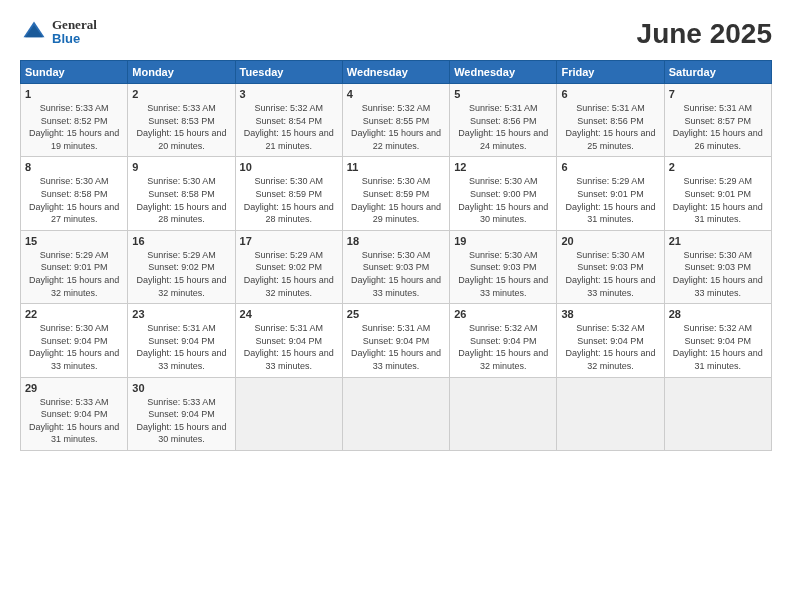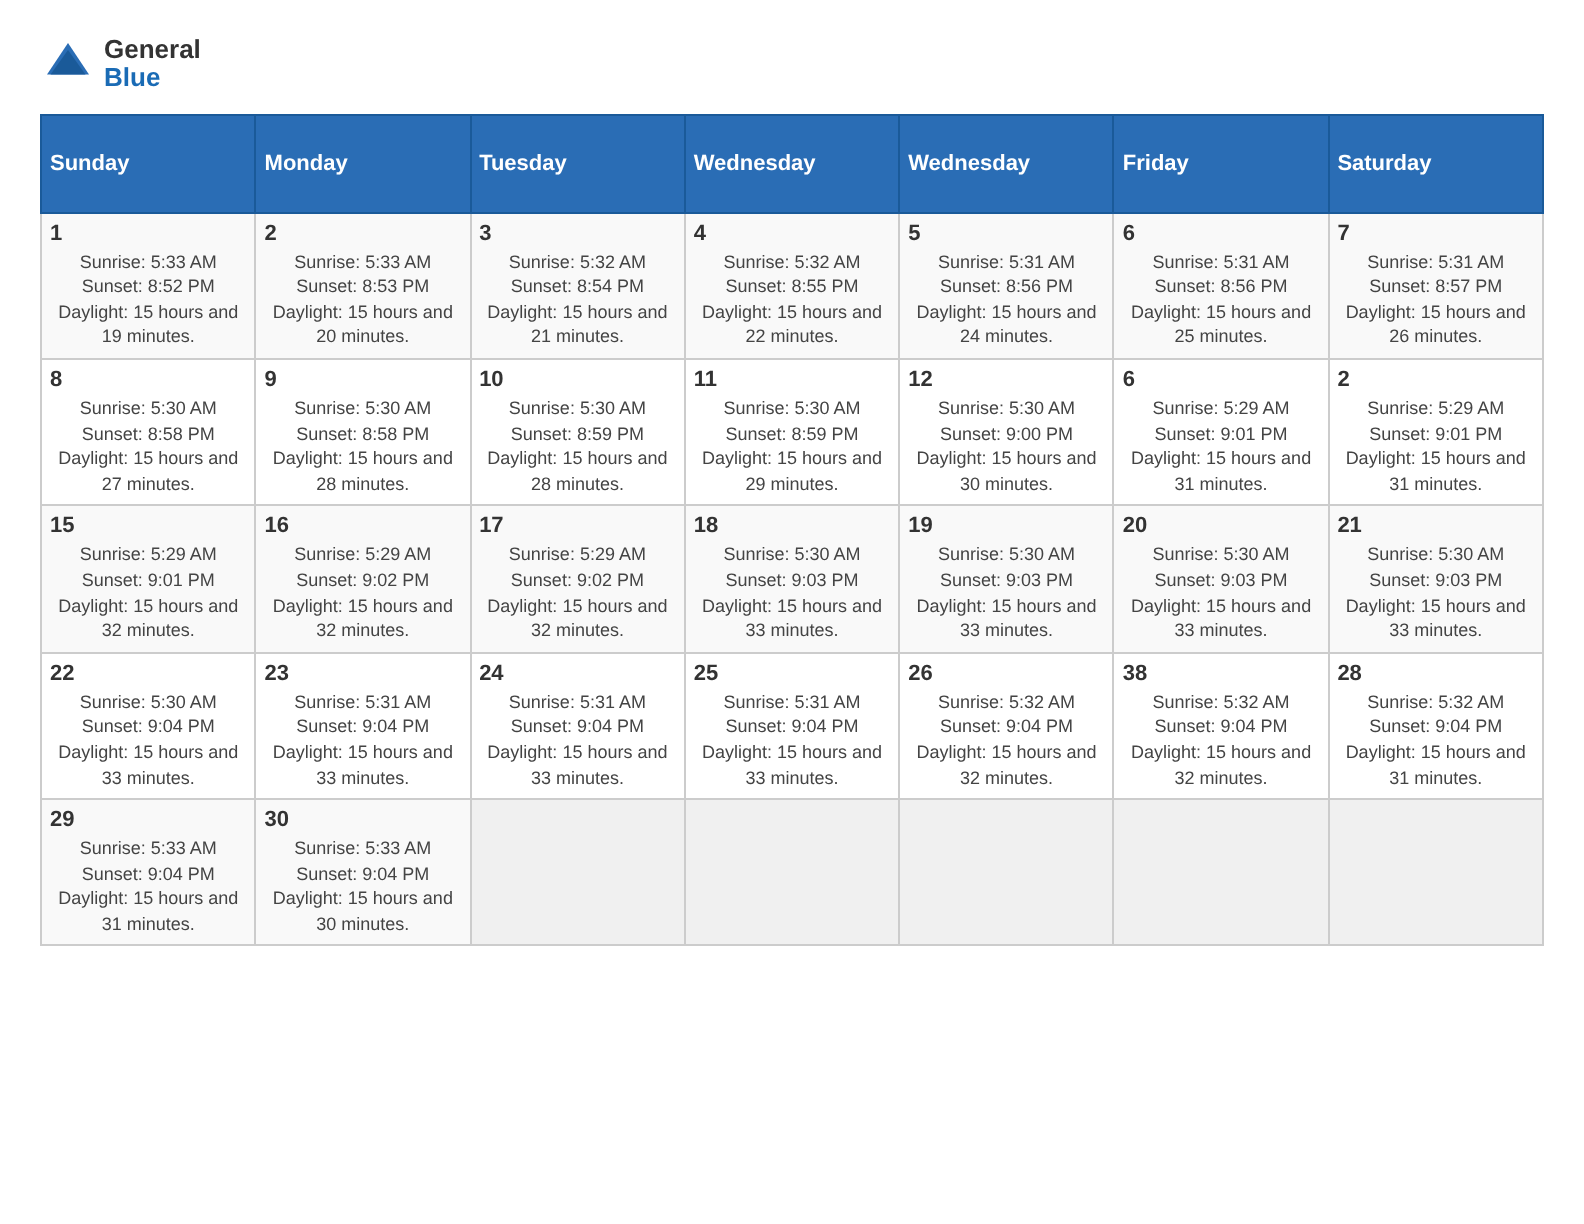--- a/index.html
+++ b/index.html
@@ -27,21 +27,21 @@
       align-items: center;
       gap: 4px;
     }
     .logo-text {
       display: flex;
       flex-direction: column;
       font-size: 13px;
       font-weight: bold;
       line-height: 1.1;
     }
-    .logo-general { color: #333; }
+    .logo-general { color: #333; font-family: Liberation Serif, serif; }
     .logo-blue { color: #1a6bb5; }
     .logo-icon {
       width: 28px;
       height: 28px;
     }
     .title-block {
       text-align: right;
     }
     .month-year {
       font-size: 28px;
@@ -53,21 +53,21 @@
       color: #555;
     }
     .calendar {
       width: 100%;
       border-collapse: collapse;
       font-size: 9.5px;
     }
     .calendar thead th {
       background: #2a6db5;
       color: #fff;
-      padding: 18px 4px;
+      padding: 5px 4px;
       text-align: left;
       font-size: 11px;
       font-weight: bold;
       border: 1px solid #1a5a99;
     }
     .calendar tbody td {
       border: 1px solid #ccc;
       vertical-align: top;
       padding: 4px 4px;
       width: calc(100%/7);
@@ -106,20 +106,21 @@
       <svg class="logo-icon" viewBox="0 0 32 32">
         <polygon points="16,4 28,22 4,22" fill="#2a6db5"></polygon>
         <polygon points="16,8 26,22 6,22" fill="#1a5a99"></polygon>
       </svg>
       <div class="logo-text">
         <span class="logo-general">General</span>
         <span class="logo-blue">Blue</span>
       </div>
     </div>
     <div class="title-block">
+      <div class="month-year">June 2025</div>
     </div>
   </div>
 
   <table class="calendar">
     <thead>
       <tr>
         <th>Sunday</th>
         <th>Monday</th>
         <th>Tuesday</th>
         <th>Wednesday</th>

